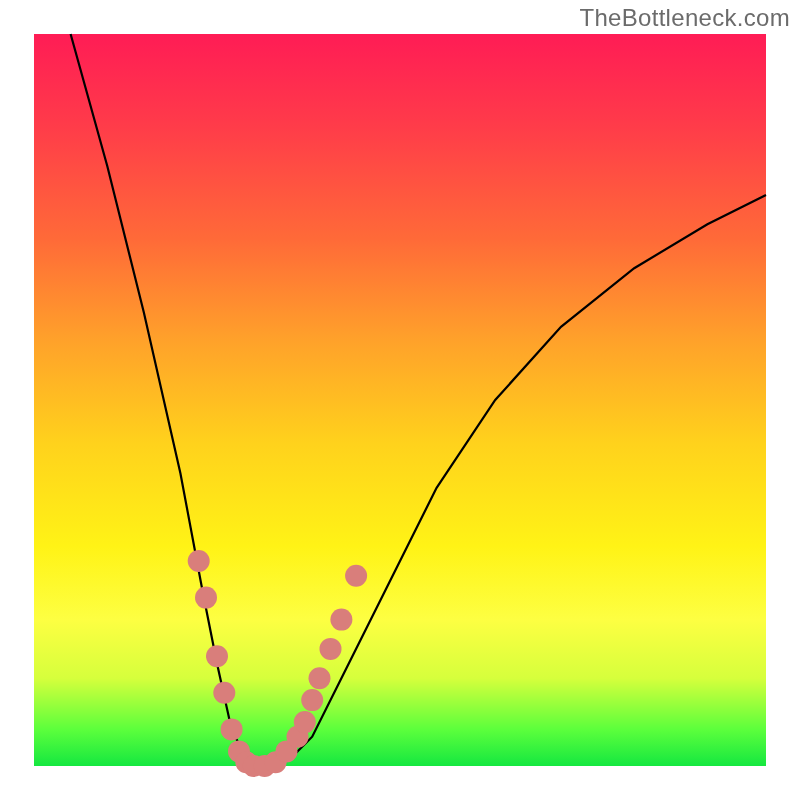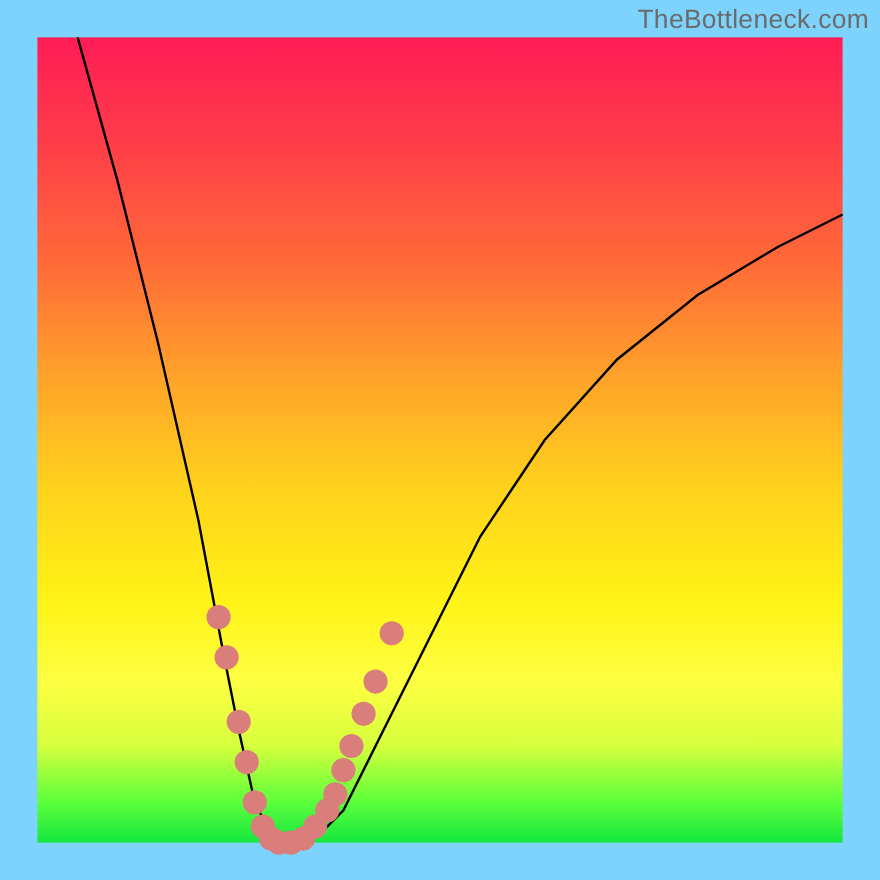--- a/index.html
+++ b/index.html
@@ -8,21 +8,21 @@
     width: 800px;
     height: 800px;
     background: #000;
     overflow: hidden;
     font-family: Arial, Helvetica, sans-serif;
   }
   .frame {
     position: relative;
     width: 800px;
     height: 800px;
-    background: #7dd3fc;
+    background: #ffffff;
   }
   .plot-area {
     position: absolute;
     left: 34px;
     top: 34px;
     width: 732px;
     height: 732px;
     
     background: linear-gradient(
       to bottom,

